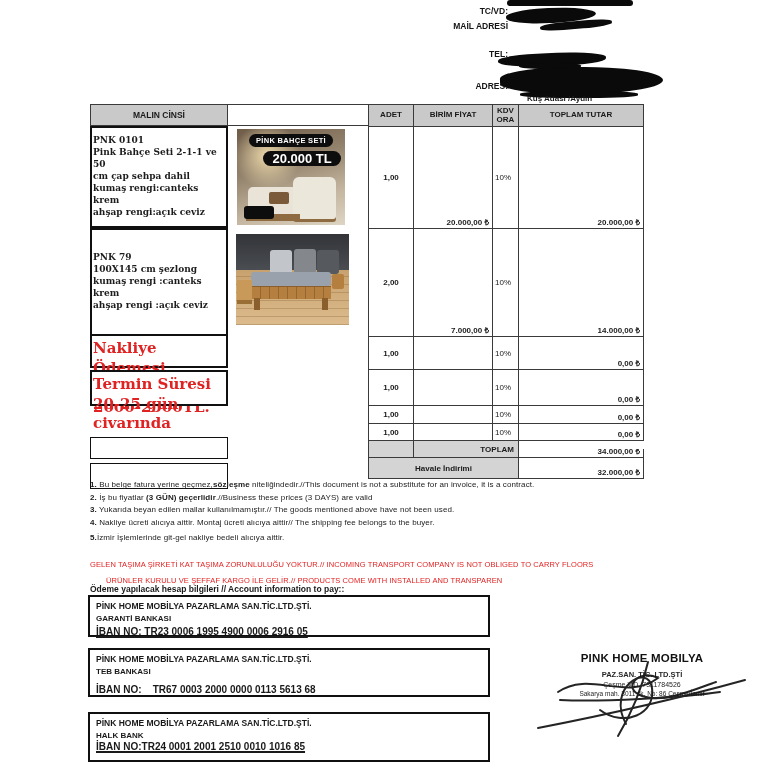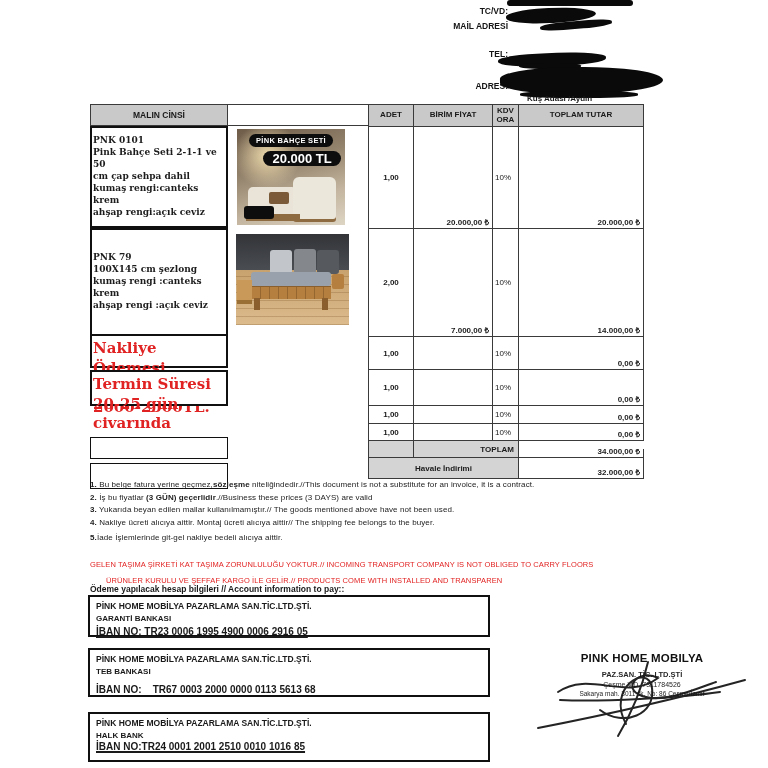--- a/index.html
+++ b/index.html
@@ -191,21 +191,21 @@
   <div class="note">
     <span class="b">2.</span><span> İş bu fiyatlar  </span><span class="b">(3 GÜN) geçerlidir</span><span>.//Business these prices (3 DAYS) are valid</span>
   </div>
   <div class="note">
     <span class="b">3.</span><span> Yukarıda beyan edilen mallar kullanılmamıştır.// The goods mentioned above have not been used.</span>
   </div>
   <div class="note">
     <span class="b">4.</span><span> Nakliye ücreti alıcıya aittir. Montaj ücreti alıcıya aittir// The shipping fee belongs to the buyer.</span>
   </div>
   <div class="note" style="margin-top:6px;">
-    <span class="b">5.</span><span>İade İşlemlerinde git-gel nakliye bedeli alıcıya aittir.</span>
+    <span class="b">5.</span><span>İzmir İşlemlerinde git-gel nakliye bedeli alıcıya aittir.</span>
   </div>
 </div>
 
 <div class="rline" style="top:576px;padding-left:16px;">ÜRÜNLER KURULU VE ŞEFFAF KARGO İLE GELİR.// PRODUCTS COME WITH INSTALLED AND TRANSPAREN</div>
 <div class="rline" style="top:560px;">GELEN TAŞIMA ŞİRKETİ KAT TAŞIMA ZORUNLULUĞU YOKTUR.// INCOMING TRANSPORT COMPANY IS NOT OBLIGED TO CARRY FLOORS</div>
 
 <div class="payhead" style="top:584px;">Ödeme yapılacak hesap bilgileri // Account information to pay::</div>
 
 <div class="bank" style="top:595px;height:42px;">
   <div class="co">PİNK HOME MOBİLYA  PAZARLAMA SAN.TİC.LTD.ŞTİ.</div>

